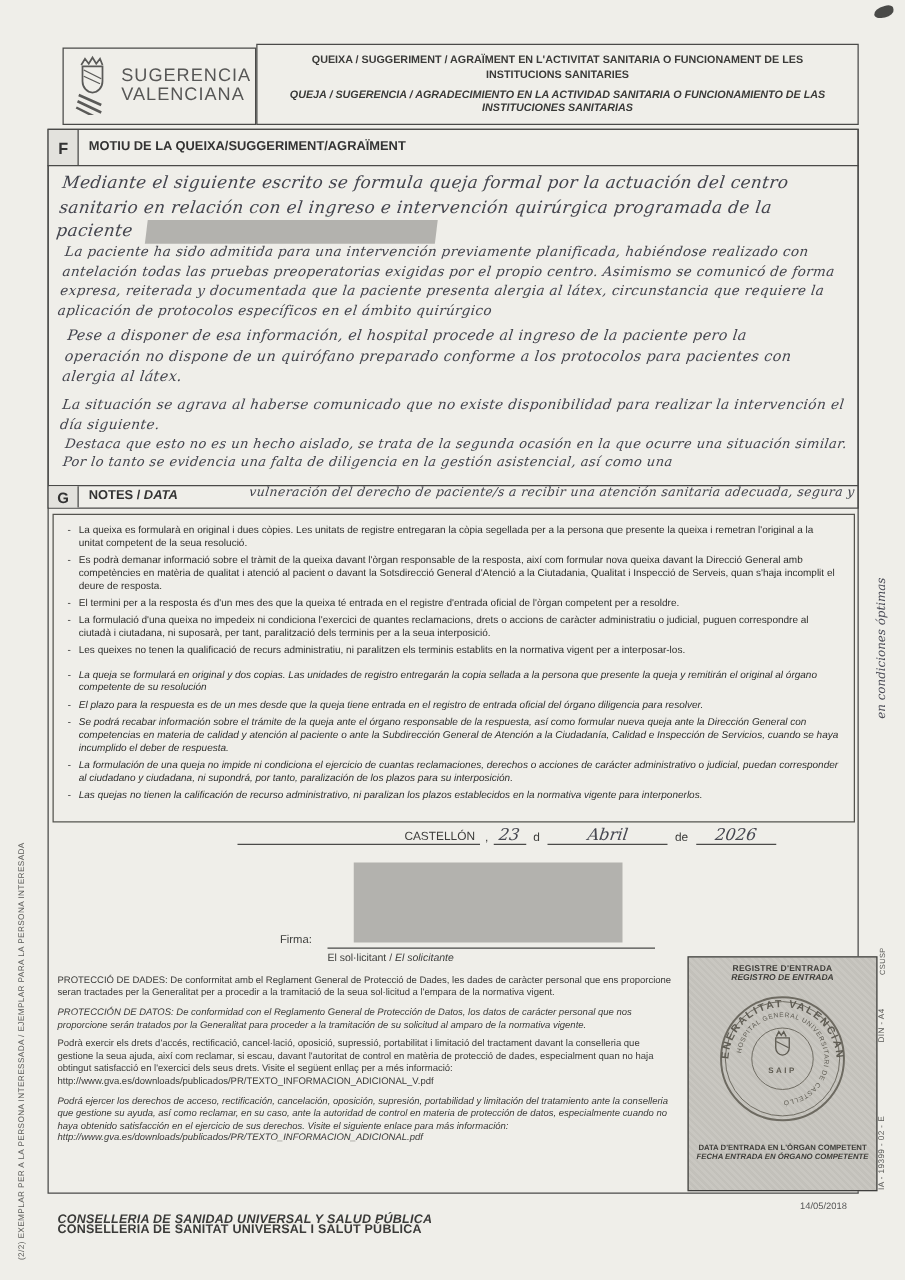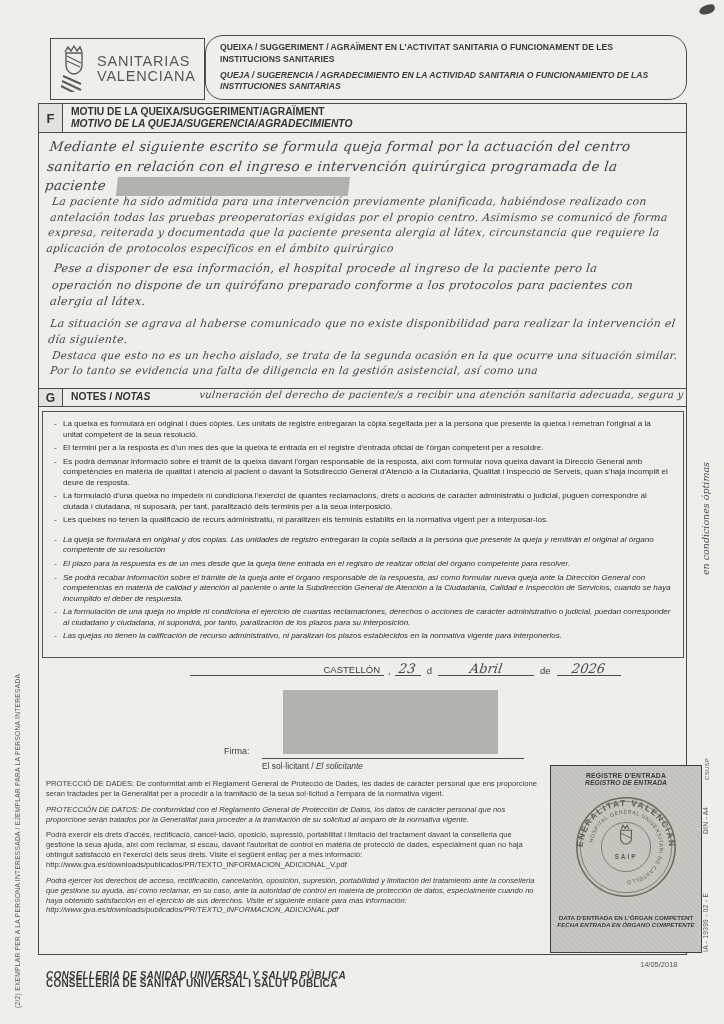--- a/index.html
+++ b/index.html
@@ -3,21 +3,21 @@
 <meta charset="utf-8">
 <style>
   html,body{margin:0;padding:0;width:724px;height:1024px;background:#e7e6e2;overflow:hidden;}
   .page{position:relative;width:724px;height:1024px;background:#efeee9;font-family:"Liberation Sans",sans-serif;color:#2e2e2e;}
   .abs{position:absolute;}
   .box{border:1.6px solid #4a4a48;box-sizing:border-box;background:transparent;}
   .it{font-style:italic;}
   
   .logo-box{left:50px;top:38px;width:155px;height:62px;display:flex;align-items:center;gap:6px;padding:4px 6px;}
   .logo-text{font-size:14.5px;letter-spacing:.8px;color:#575756;line-height:1.05;font-weight:500;}
-  .title-box{left:205px;top:35px;width:482px;height:65px;display:flex;flex-direction:column;justify-content:center;text-align:left;padding:3px 14px;border-radius:18px;}
+  .title-box{left:205px;top:35px;width:482px;height:65px;display:flex;flex-direction:column;justify-content:center;text-align:center;padding:3px 14px;}
   .title-box .t1{font-size:8.6px;font-weight:bold;color:#3a3a38;line-height:1.35;}
   .title-box .t2{font-size:8.6px;font-weight:bold;font-style:italic;color:#3a3a38;line-height:1.35;margin-top:4px;}
   
   .secbar{left:38px;width:649px;display:flex;align-items:stretch;}
   .secletter{width:23px;border-right:1.6px solid #4a4a48;background:#e3e2dd;display:flex;align-items:center;justify-content:center;font-weight:bold;font-size:13px;color:#333;}
   .sectitles{padding:2px 8px;display:flex;flex-direction:column;justify-content:center;}
   .sectitles .l1{font-size:10.3px;font-weight:bold;color:#333;line-height:1.2;}
   .sectitles .l2{font-size:10.3px;font-weight:bold;font-style:italic;color:#333;line-height:1.2;}
   
   .hw{font-family:"DejaVu Serif",serif;font-style:italic;color:#43444d;transform:skewX(-7deg);transform-origin:left top;letter-spacing:.3px;}
@@ -71,73 +71,72 @@
       <svg width="34" height="50" viewBox="0 0 34 50">
         <g fill="none" stroke="#5a5a58" stroke-width="1.4">
           <path d="M8 10 l3 -5 3 4 3 -5 3 5 3 -4 2 5"></path>
           <path d="M9 11 h16 v12 a8 9 0 0 1 -16 0 z"></path>
           <path d="M10 14 l14 7 M10 19 l13 6" stroke-width="1.1"></path>
           <path d="M6 34 l18 8 M5 39 l19 9 M4 44 l18 9" stroke-width="2"></path>
         </g>
       </svg>
     </span>
     <span class="logo-text">
-      <span>SANITARIAS</span><br>
+      <span>SUGERENCIA</span><br>
       <span>VALENCIANA</span>
     </span>
   </div>
 
   <div class="abs box title-box">
     <div class="t1">QUEIXA / SUGGERIMENT / AGRAÏMENT EN L'ACTIVITAT SANITARIA O FUNCIONAMENT DE LES INSTITUCIONS SANITARIES</div>
     <div class="t2">QUEJA / SUGERENCIA / AGRADECIMIENTO EN LA ACTIVIDAD SANITARIA O FUNCIONAMIENTO DE LAS INSTITUCIONES SANITARIAS</div>
   </div>
 
   <div class="abs formframe"></div>
 
   <div class="abs box secbar" style="top:103px;height:30px;">
     <div class="secletter">F</div>
     <div class="sectitles">
       <div class="l1">MOTIU DE LA QUEIXA/SUGGERIMENT/AGRAÏMENT</div>
-      <div class="l2">MOTIVO DE LA QUEJA/SUGERENCIA/AGRADECIMIENTO</div>
     </div>
   </div>
 
   <div class="abs hwarea">
     <div class="hp hw" style="left:12px;top:5px;width:630px;font-size:13.5px;">
       <span>Mediante el siguiente escrito se formula queja formal por la actuación del centro sanitario en relación con el ingreso e intervención quirúrgica programada de la paciente</span>
       <span class="redact" style="width:232px;height:19px;margin-left:6px;"></span>
     </div>
     <div class="hp hw" style="left:14px;top:62px;width:632px;font-size:10.8px;">La paciente ha sido admitida para una intervención previamente planificada, habiéndose realizado con antelación todas las pruebas preoperatorias exigidas por el propio centro. Asimismo se comunicó de forma expresa, reiterada y documentada que la paciente presenta alergia al látex, circunstancia que requiere la aplicación de protocolos específicos en el ámbito quirúrgico</div>
     <div class="hp hw" style="left:16px;top:128px;width:600px;font-size:11.5px;">Pese a disponer de esa información, el hospital procede al ingreso de la paciente pero la operación no dispone de un quirófano preparado conforme a los protocolos para pacientes con alergia al látex.</div>
     <div class="hp hw" style="left:12px;top:184px;width:645px;font-size:11px;">La situación se agrava al haberse comunicado que no existe disponibilidad para realizar la intervención el día siguiente.</div>
     <div class="hp hw" style="left:14px;top:216px;width:640px;font-size:10.5px;">Destaca que esto no es un hecho aislado, se trata de la segunda ocasión en la que ocurre una situación similar. Por lo tanto se evidencia una falta de diligencia en la gestión asistencial, así como una</div>
   </div>
 
   <div class="abs box secbar" style="top:388px;height:19px;">
     <div class="secletter" style="font-size:12px;">G</div>
     <div class="sectitles" style="flex-direction:row;align-items:center;gap:0;">
       <span class="l1">NOTES</span>
       <span class="l1" style="white-space:pre;"> / </span>
-      <span class="l2">NOTAS</span>
+      <span class="l2">DATA</span>
     </div>
   </div>
 
   <div class="abs hw" style="left:200px;top:389px;width:486px;font-size:10px;line-height:1.2;">vulneración del derecho de paciente/s a recibir una atención sanitaria adecuada, segura y</div>
 
   <div class="abs notesbox">
     <ul class="notes va">
       <li>La queixa es formularà en original i dues còpies. Les unitats de registre entregaran la còpia segellada per a la persona que presente la queixa i remetran l'original a la unitat competent de la seua resolució.</li>
+      <li>Es podrà demanar informació sobre el tràmit de la queixa davant l'òrgan responsable de la resposta, així com formular nova queixa davant la Direcció General amb competències en matèria de qualitat i atenció al pacient o davant la Sotsdirecció General d'Atenció a la Ciutadania, Qualitat i Inspecció de Serveis, quan s'haja incomplit el deure de resposta.</li>
       <li>El termini per a la resposta és d'un mes des que la queixa té entrada en el registre d'entrada oficial de l'òrgan competent per a resoldre.</li>
-      <li>Es podrà demanar informació sobre el tràmit de la queixa davant l'òrgan responsable de la resposta, així com formular nova queixa davant la Direcció General amb competències en matèria de qualitat i atenció al pacient o davant la Sotsdirecció General d'Atenció a la Ciutadania, Qualitat i Inspecció de Serveis, quan s'haja incomplit el deure de resposta.</li>
       <li>La formulació d'una queixa no impedeix ni condiciona l'exercici de quantes reclamacions, drets o accions de caràcter administratiu o judicial, puguen correspondre al ciutadà i ciutadana, ni suposarà, per tant, paralització dels terminis per a la seua interposició.</li>
       <li>Les queixes no tenen la qualificació de recurs administratiu, ni paralitzen els terminis establits en la normativa vigent per a interposar-los.</li>
     </ul>
     <ul class="notes es">
       <li>La queja se formulará en original y dos copias. Las unidades de registro entregarán la copia sellada a la persona que presente la queja y remitirán el original al órgano competente de su resolución</li>
-      <li>El plazo para la respuesta es de un mes desde que la queja tiene entrada en el registro de realizar oficial del órgano competente para resolver.</li>
+      <li>El plazo para la respuesta es de un mes desde que la queja tiene entrada en el registro de entrada oficial del órgano diligencia para resolver.</li>
       <li>Se podrá recabar información sobre el trámite de la queja ante el órgano responsable de la respuesta, así como formular nueva queja ante la Dirección General con competencias en materia de calidad y atención al paciente o ante la Subdirección General de Atención a la Ciudadanía, Calidad e Inspección de Servicios, cuando se haya incumplido el deber de respuesta.</li>
       <li>La formulación de una queja no impide ni condiciona el ejercicio de cuantas reclamaciones, derechos o acciones de carácter administrativo o judicial, puedan corresponder al ciudadano y ciudadana, ni supondrá, por tanto, paralización de los plazos para su interposición.</li>
       <li>Las quejas no tienen la calificación de recurso administrativo, ni paralizan los plazos establecidos en la normativa vigente para interponerlos.</li>
     </ul>
   </div>
 
   <div class="abs dateline">
     <span class="uline" style="width:190px;justify-content:flex-end;padding-right:4px;text-align:center;">
       <span>CASTELLÓN</span>
     </span>

